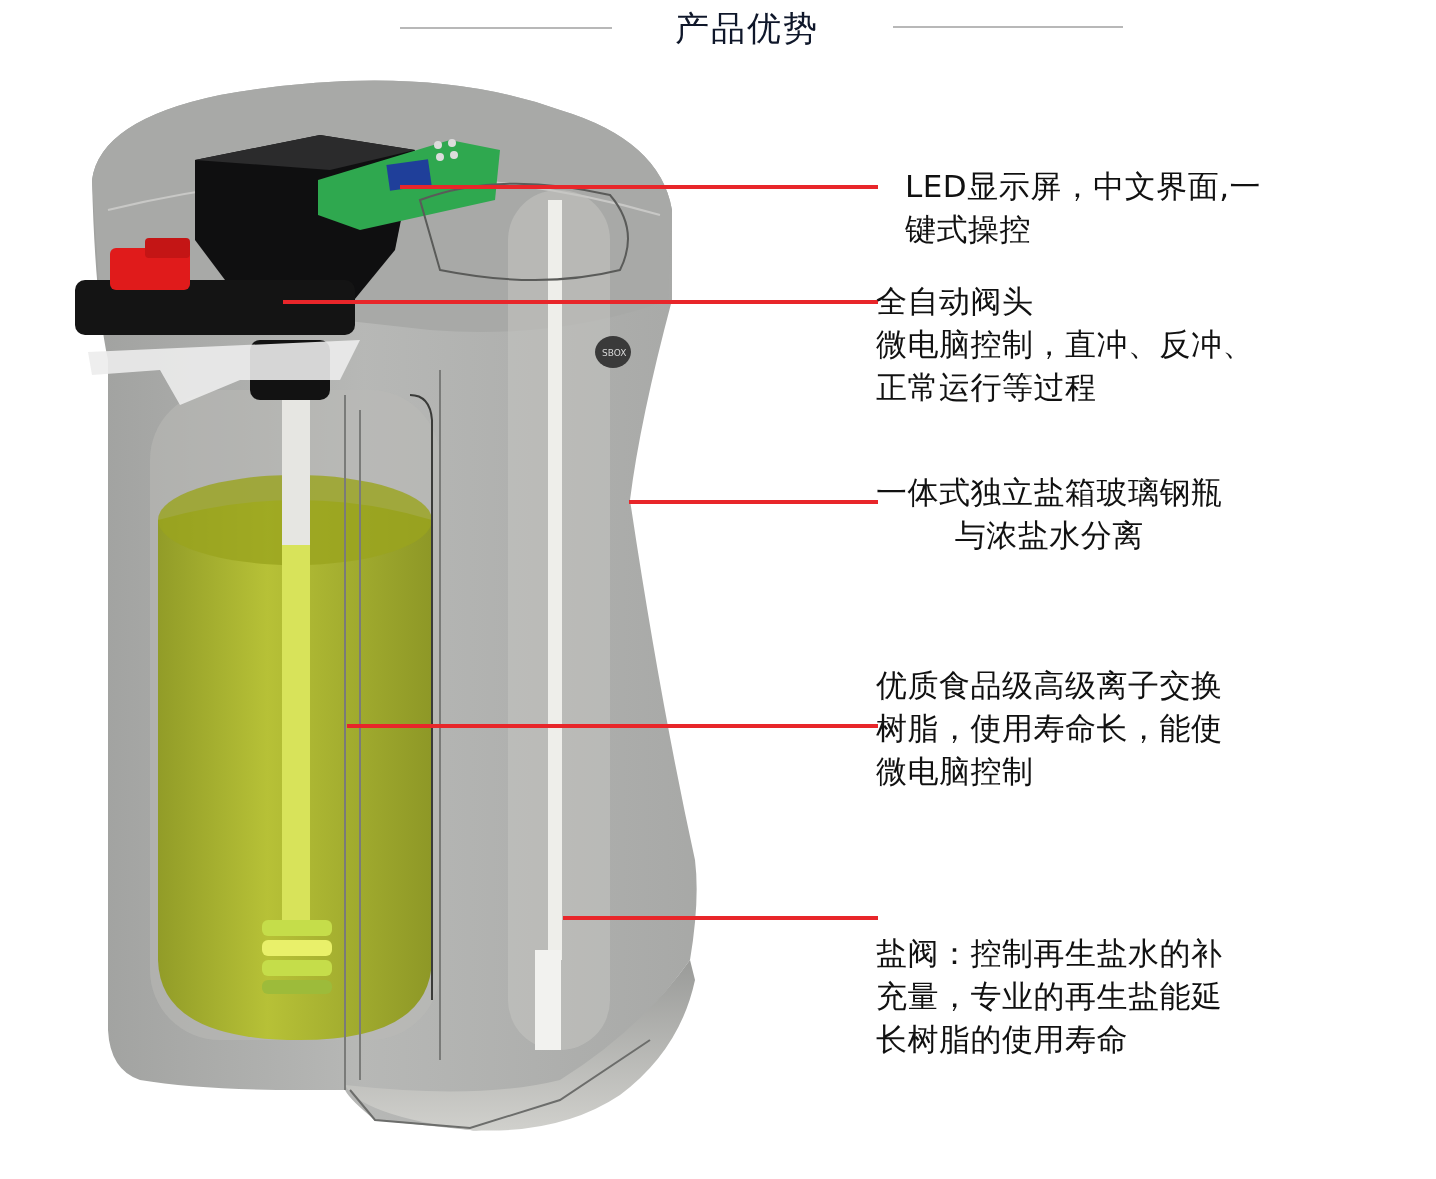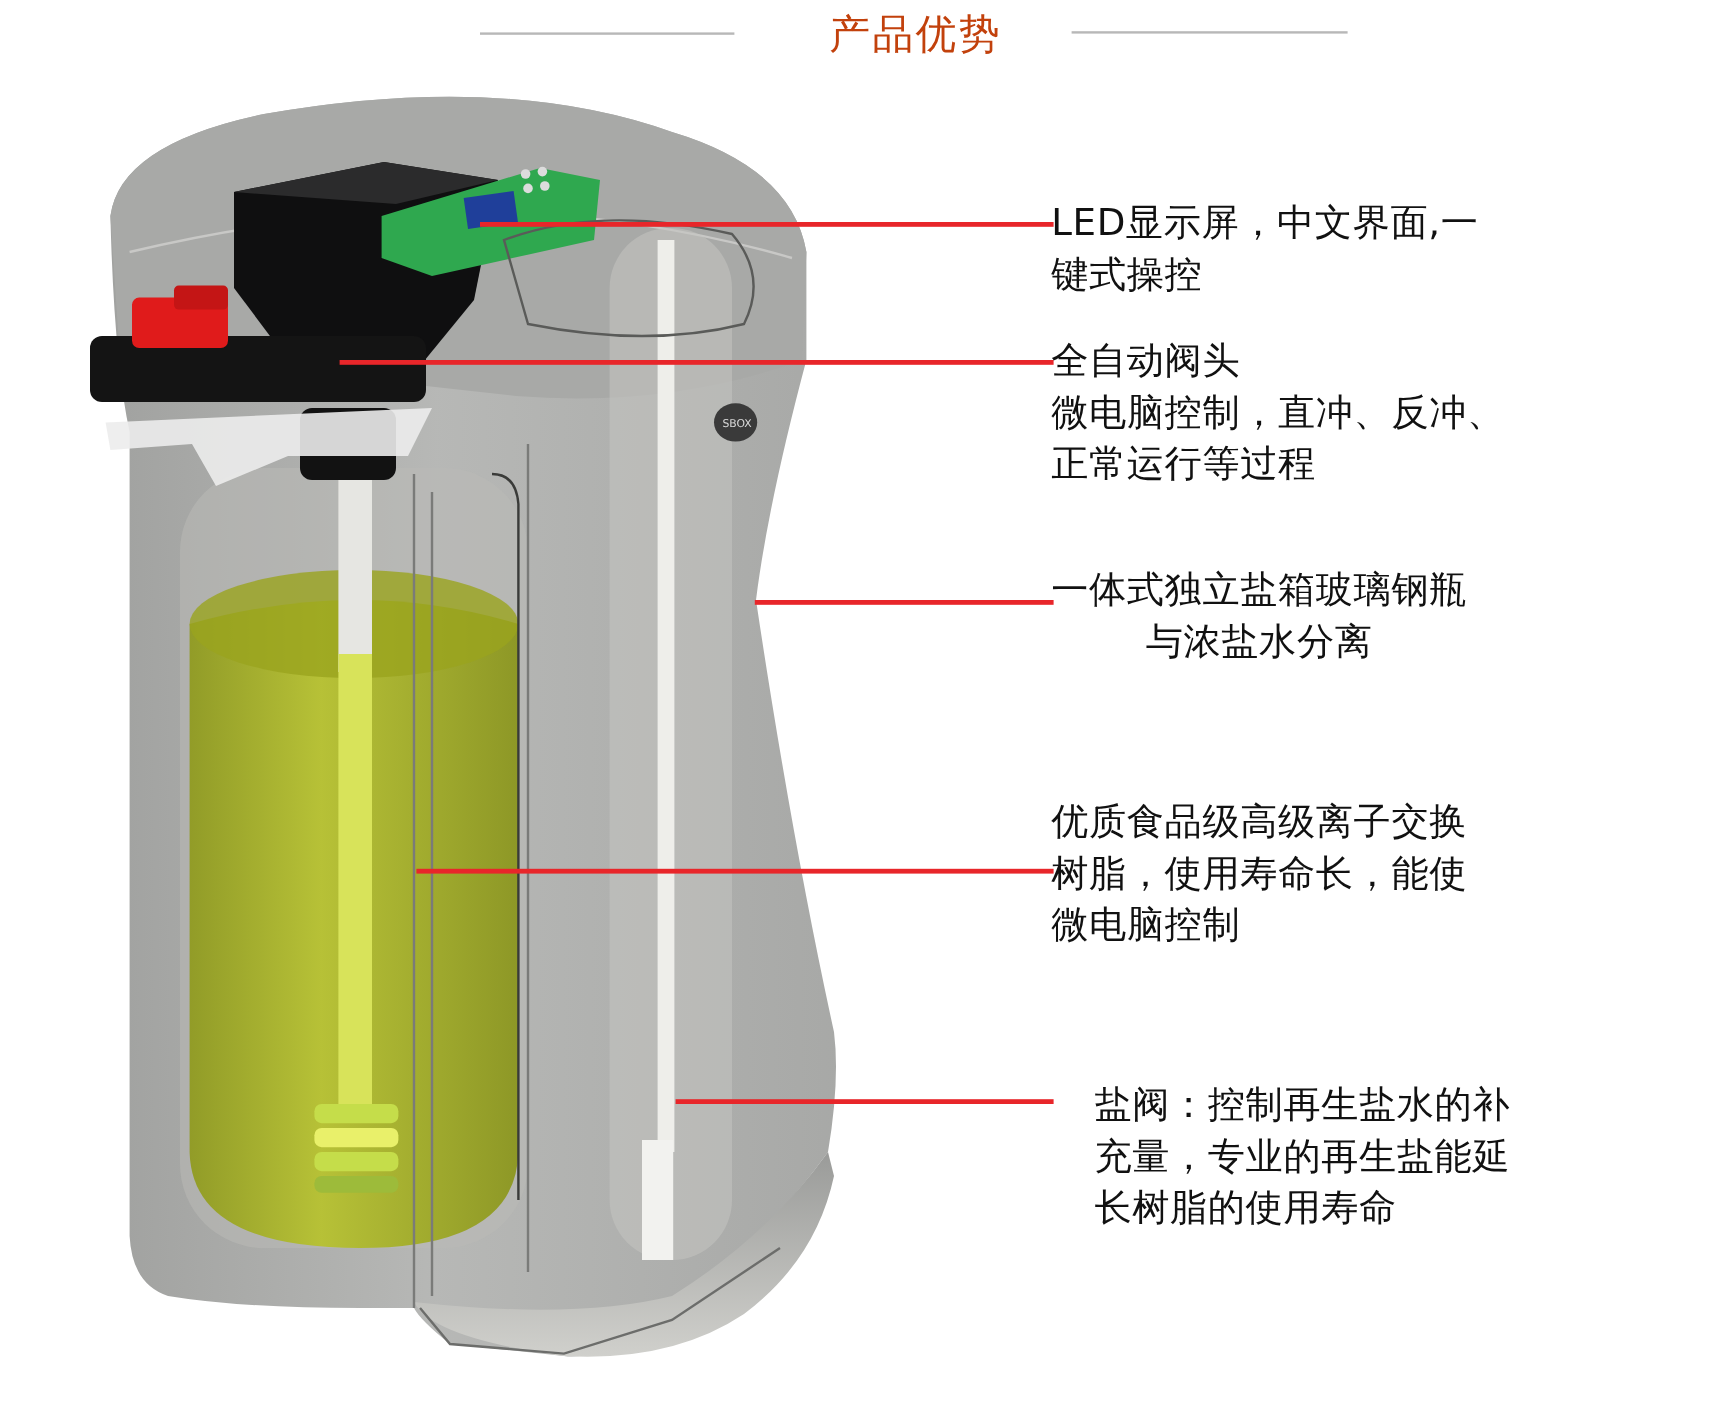--- a/index.html
+++ b/index.html
@@ -2,22 +2,22 @@
 <html><head>
 <meta charset="utf-8">
 <style>
   html, body { margin: 0; padding: 0; background: #ffffff; }
   body { width: 1436px; height: 1179px; position: relative; overflow: hidden;
          font-family: "DejaVu Sans", "Liberation Sans", sans-serif; }
   .header { position: absolute; top: 0; left: 0; width: 1436px; height: 60px; }
   .header-rule { position: absolute; top: 26px; height: 2px; background: #b8b8b8; }
   .header-rule.left { left: 400px; width: 212px; top: 27px; }
   .header-rule.right { left: 893px; width: 230px; }
-  .header-title { position: absolute; left: 675px; top: 6px; font-size: 34px; color: #c2410c;
-                  letter-spacing: 2px; white-space: nowrap; margin-left: 16px; }
+  .header-title { position: absolute; left: 675px; top: 6px; font-size: 34px; color: #0f172a;
+                  letter-spacing: 2px; white-space: nowrap; }
   .product { position: absolute; left: 0; top: 0; width: 1436px; height: 1179px; }
   .callout-line { position: absolute; height: 4px; background: #e8262a; }
   .callout-text { position: absolute; left: 876px; font-size: 31px; line-height: 43px; color: #111111;
                   white-space: pre-line; letter-spacing: 0.5px; }
 </style>
 </head>
 <body>
 
 <div class="header">
   <div class="header-rule left"></div>
@@ -102,21 +102,21 @@
   <path d="M420 200 Q500 170 610 195 Q640 230 620 270 Q540 290 440 270 Z" fill="none" stroke="#5a5b59" stroke-width="2"></path>
 
   <g>
     <ellipse cx="613" cy="352" rx="18" ry="16" fill="#3a3a3a"></ellipse>
     <text x="602" y="356" font-size="9" fill="#d8d8d8" font-family="DejaVu Sans, sans-serif">SBOX</text>
   </g>
 </svg>
 
 <div>
   <div class="callout-line" style="left:400px; width:478px; top:185px;"></div>
-  <div class="callout-text" style="top:165px;">LED显示屏，中文界面,一
+  <div class="callout-text" style="top:165px;margin-left:29px;">LED显示屏，中文界面,一
 键式操控</div>
 </div>
 
 <div>
   <div class="callout-line" style="left:283px; width:595px; top:300px;"></div>
   <div class="callout-text" style="top:280px;">全自动阀头
 微电脑控制，直冲、反冲、
 正常运行等过程</div>
 </div>
 
@@ -128,16 +128,16 @@
 
 <div>
   <div class="callout-line" style="left:347px; width:531px; top:724px;"></div>
   <div class="callout-text" style="top:664px;">优质食品级高级离子交换
 树脂，使用寿命长，能使
 微电脑控制</div>
 </div>
 
 <div>
   <div class="callout-line" style="left:563px; width:315px; top:916px;"></div>
-  <div class="callout-text" style="top:900px;margin-left:36px;">盐阀：控制再生盐水的补
+  <div class="callout-text" style="top:932px;">盐阀：控制再生盐水的补
 充量，专业的再生盐能延
 长树脂的使用寿命</div>
 </div>
 
 </body></html>

